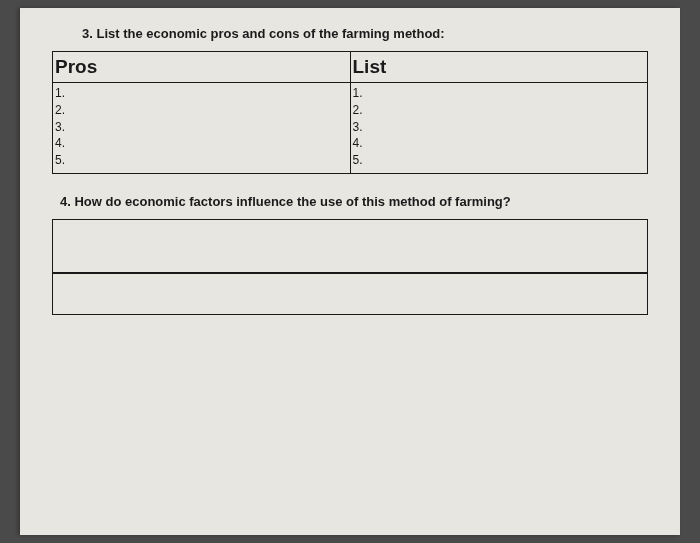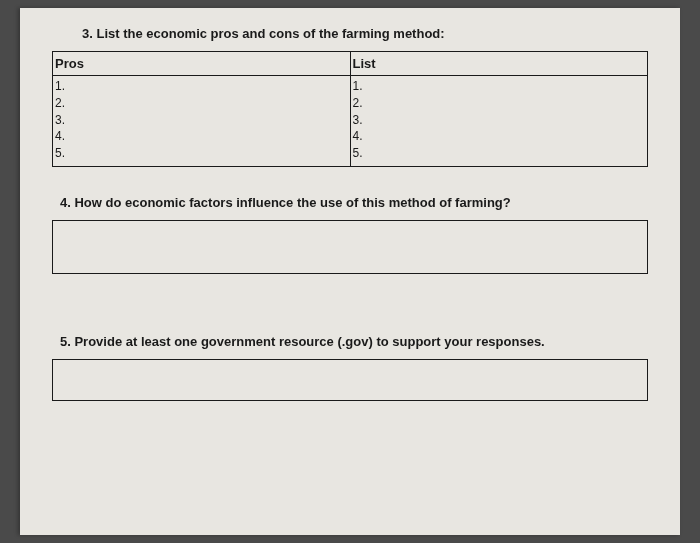--- a/index.html
+++ b/index.html
@@ -24,34 +24,34 @@
       padding: 18px 28px 2px 28px;
       box-shadow: -2px 0 4px rgba(0,0,0,0.3);
     }
     .question {
       font-size: 13px;
       font-weight: bold;
       color: #1a1a1a;
       margin-bottom: 10px;
     }
     .q3 { margin-left: 34px; }
-    .q4 { margin-top: 28px; margin-left: 12px; }
+    .q4 { margin-top: 20px; margin-left: 12px; }
     .q5 { margin-top: 60px; margin-left: 12px; }
     .table-wrap {
       border: 1px solid #1a1a1a;
       margin: 0 4px;
     }
     .table-head {
       display: flex;
       border-bottom: 1px solid #1a1a1a;
     }
     .table-head > div {
       flex: 1;
       padding: 4px 2px;
-      font-size: 13px;
+      font-size: 19px;
       font-weight: bold;
       color: #1a1a1a;
     }
     .table-head > div:first-child {
       border-right: 1px solid #1a1a1a;
     }
     .table-body {
       display: flex;
     }
     .col {
@@ -101,16 +101,15 @@
         <div class="num">3.</div>
         <div class="num">4.</div>
         <div class="num">5.</div>
       </div>
     </div>
   </div>
 
   <div class="question q4">4. How do economic factors influence the use of this method of farming?</div>
   <div class="answer-box"></div>
 
-  <div class="question q5">5. Provide at least one government resource (.gov) to support your responses.</div>
   <div class="answer-box small"></div>
 
 </div>
 
 </body></html>

